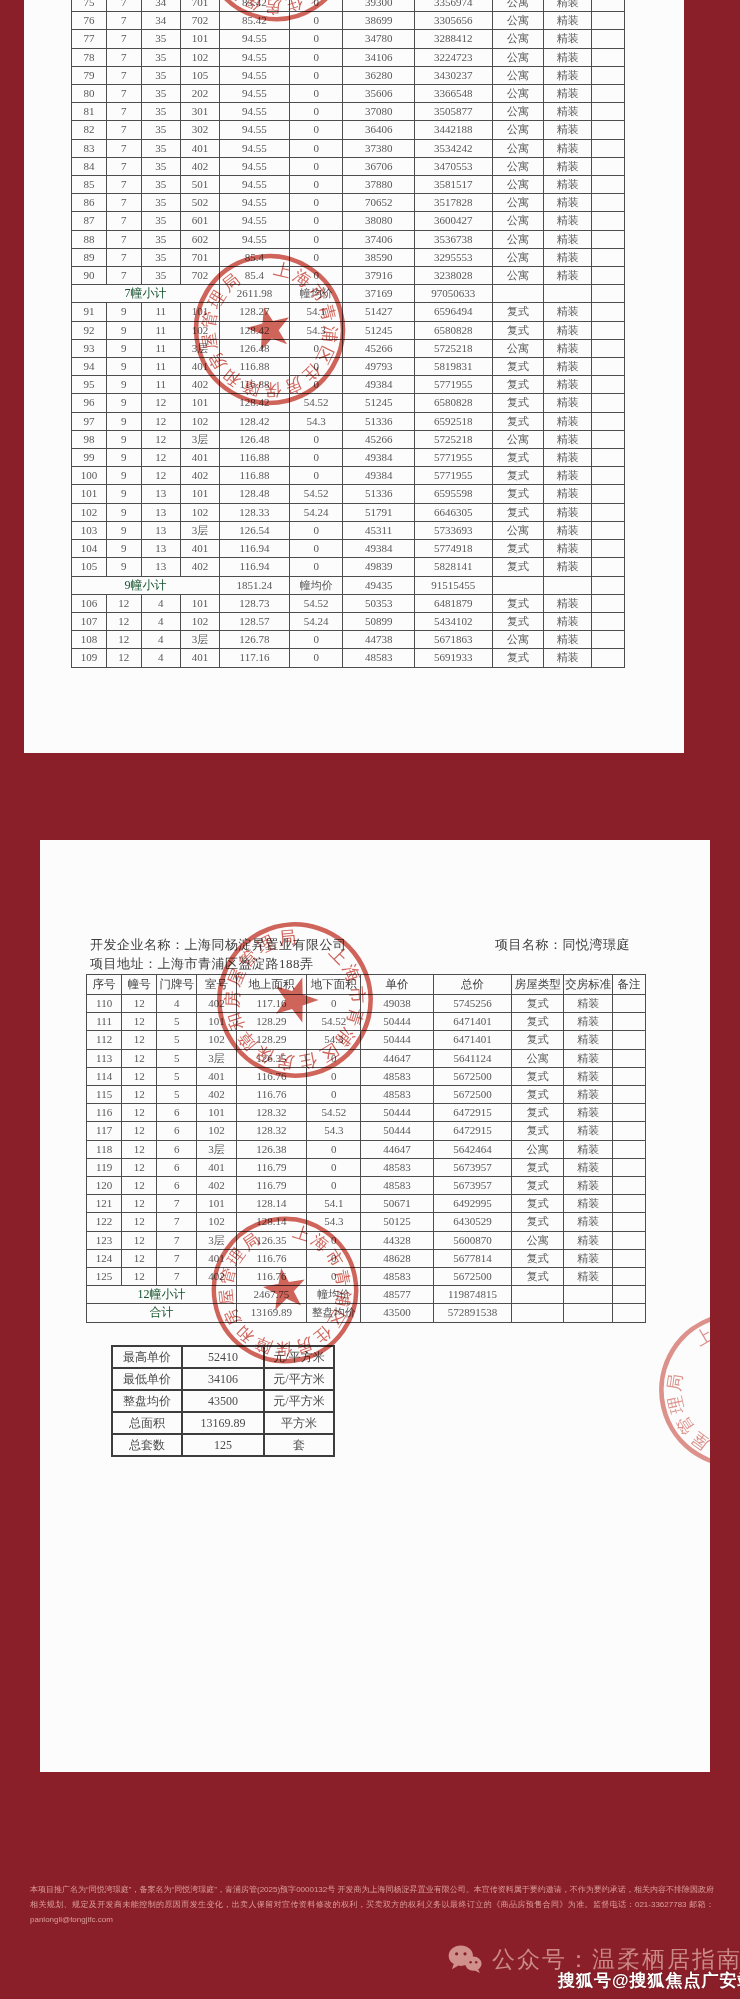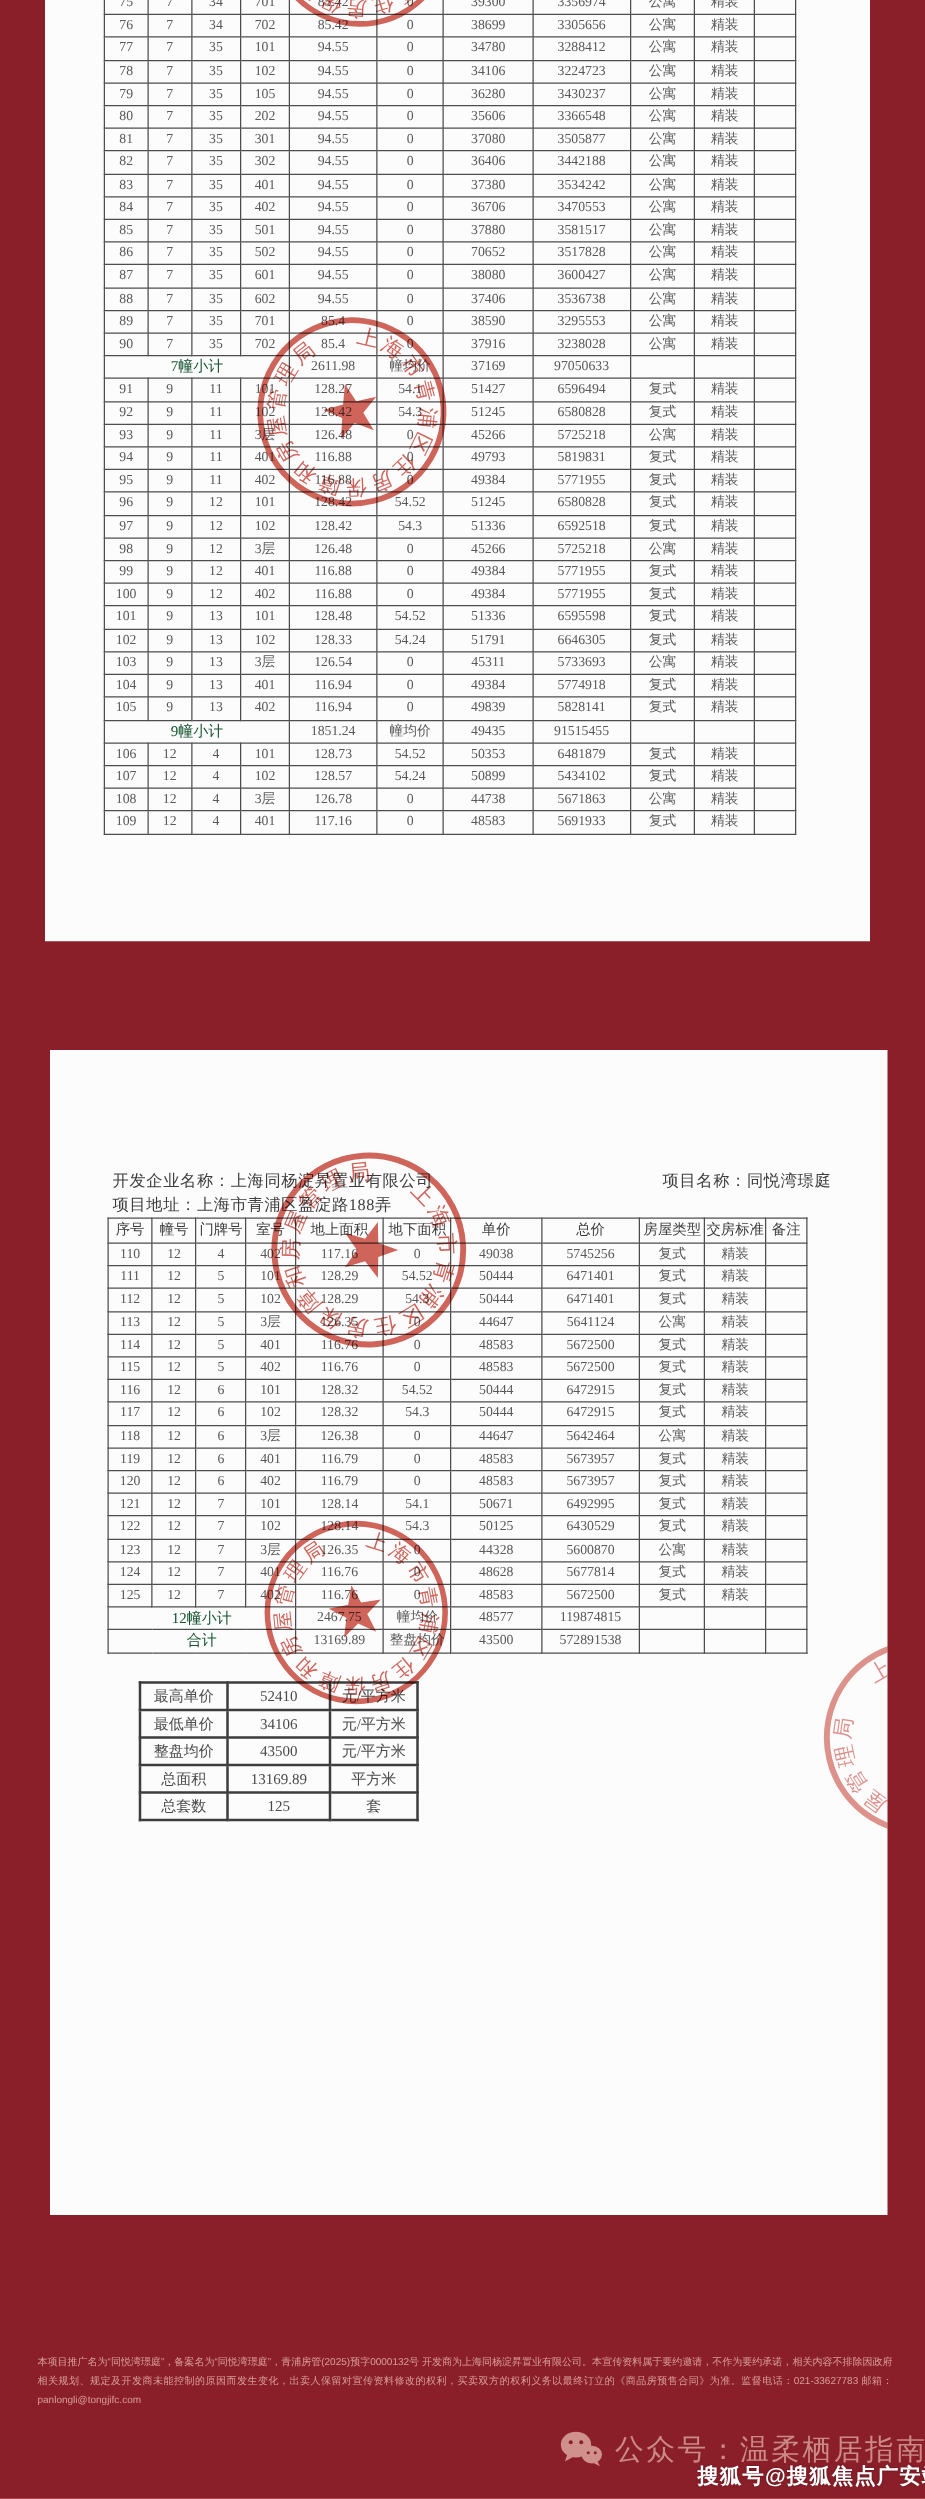--- a/index.html
+++ b/index.html
@@ -3,21 +3,21 @@
 <meta charset="utf-8">
 <style>
   html,body{margin:0;padding:0;}
   body{
     width:740px;height:1999px;position:relative;
     background:#8a1f29;
     font-family:"Liberation Serif","DejaVu Serif",serif;
     overflow:hidden;
   }
   .page{position:absolute;background:#fcfcfc;overflow:hidden;}
-  #page1{left:36px;top:0;width:660px;height:753px;}
+  #page1{left:24px;top:0;width:660px;height:753px;}
   #page2{left:40px;top:840px;width:670px;height:932px;}
 
   table.sheet{border-collapse:collapse;table-layout:fixed;position:absolute;background:transparent;}
   .sheet td,.sheet th{
     border:1px solid #4d4d4d;
     font-size:11px;color:#585858;text-align:center;vertical-align:middle;
     padding:0;height:17.2px;line-height:17.2px;overflow:hidden;white-space:nowrap;font-weight:normal;
   }
   .sheet th{font-size:11.5px;color:#3c3c3c;height:19px;line-height:19px;}
   .sheet .subtotal-label{font-size:12px;color:#14532d;}
@@ -566,21 +566,21 @@
      <text font-size="18.5" fill="#c5392e" letter-spacing="3" font-family="'Liberation Serif',serif">
        <textPath href="#ring1" startOffset="18">上海市青浦区住房保障和房屋管理局</textPath>
      </text>
    </svg></div>
 </div>
 
 <div class="page" id="page2">
   <div class="hline" style="left:50px;top:96px;">
     <span>开发企业名称：</span><span>上海同杨淀昇置业有限公司</span>
   </div>
-  <div class="hline" style="left:455px;top:96px;margin-left:35px;">
+  <div class="hline" style="left:455px;top:96px;">
     <span>项目名称：</span><span>同悦湾璟庭</span>
   </div>
   <div class="hline" style="left:50px;top:115px;">
     <span>项目地址：</span><span>上海市青浦区盈淀路188弄</span>
   </div>
 
   <table class="sheet" id="t2">
     <colgroup>
       <col style="width:6.3%">
         <col style="width:6.3%">

